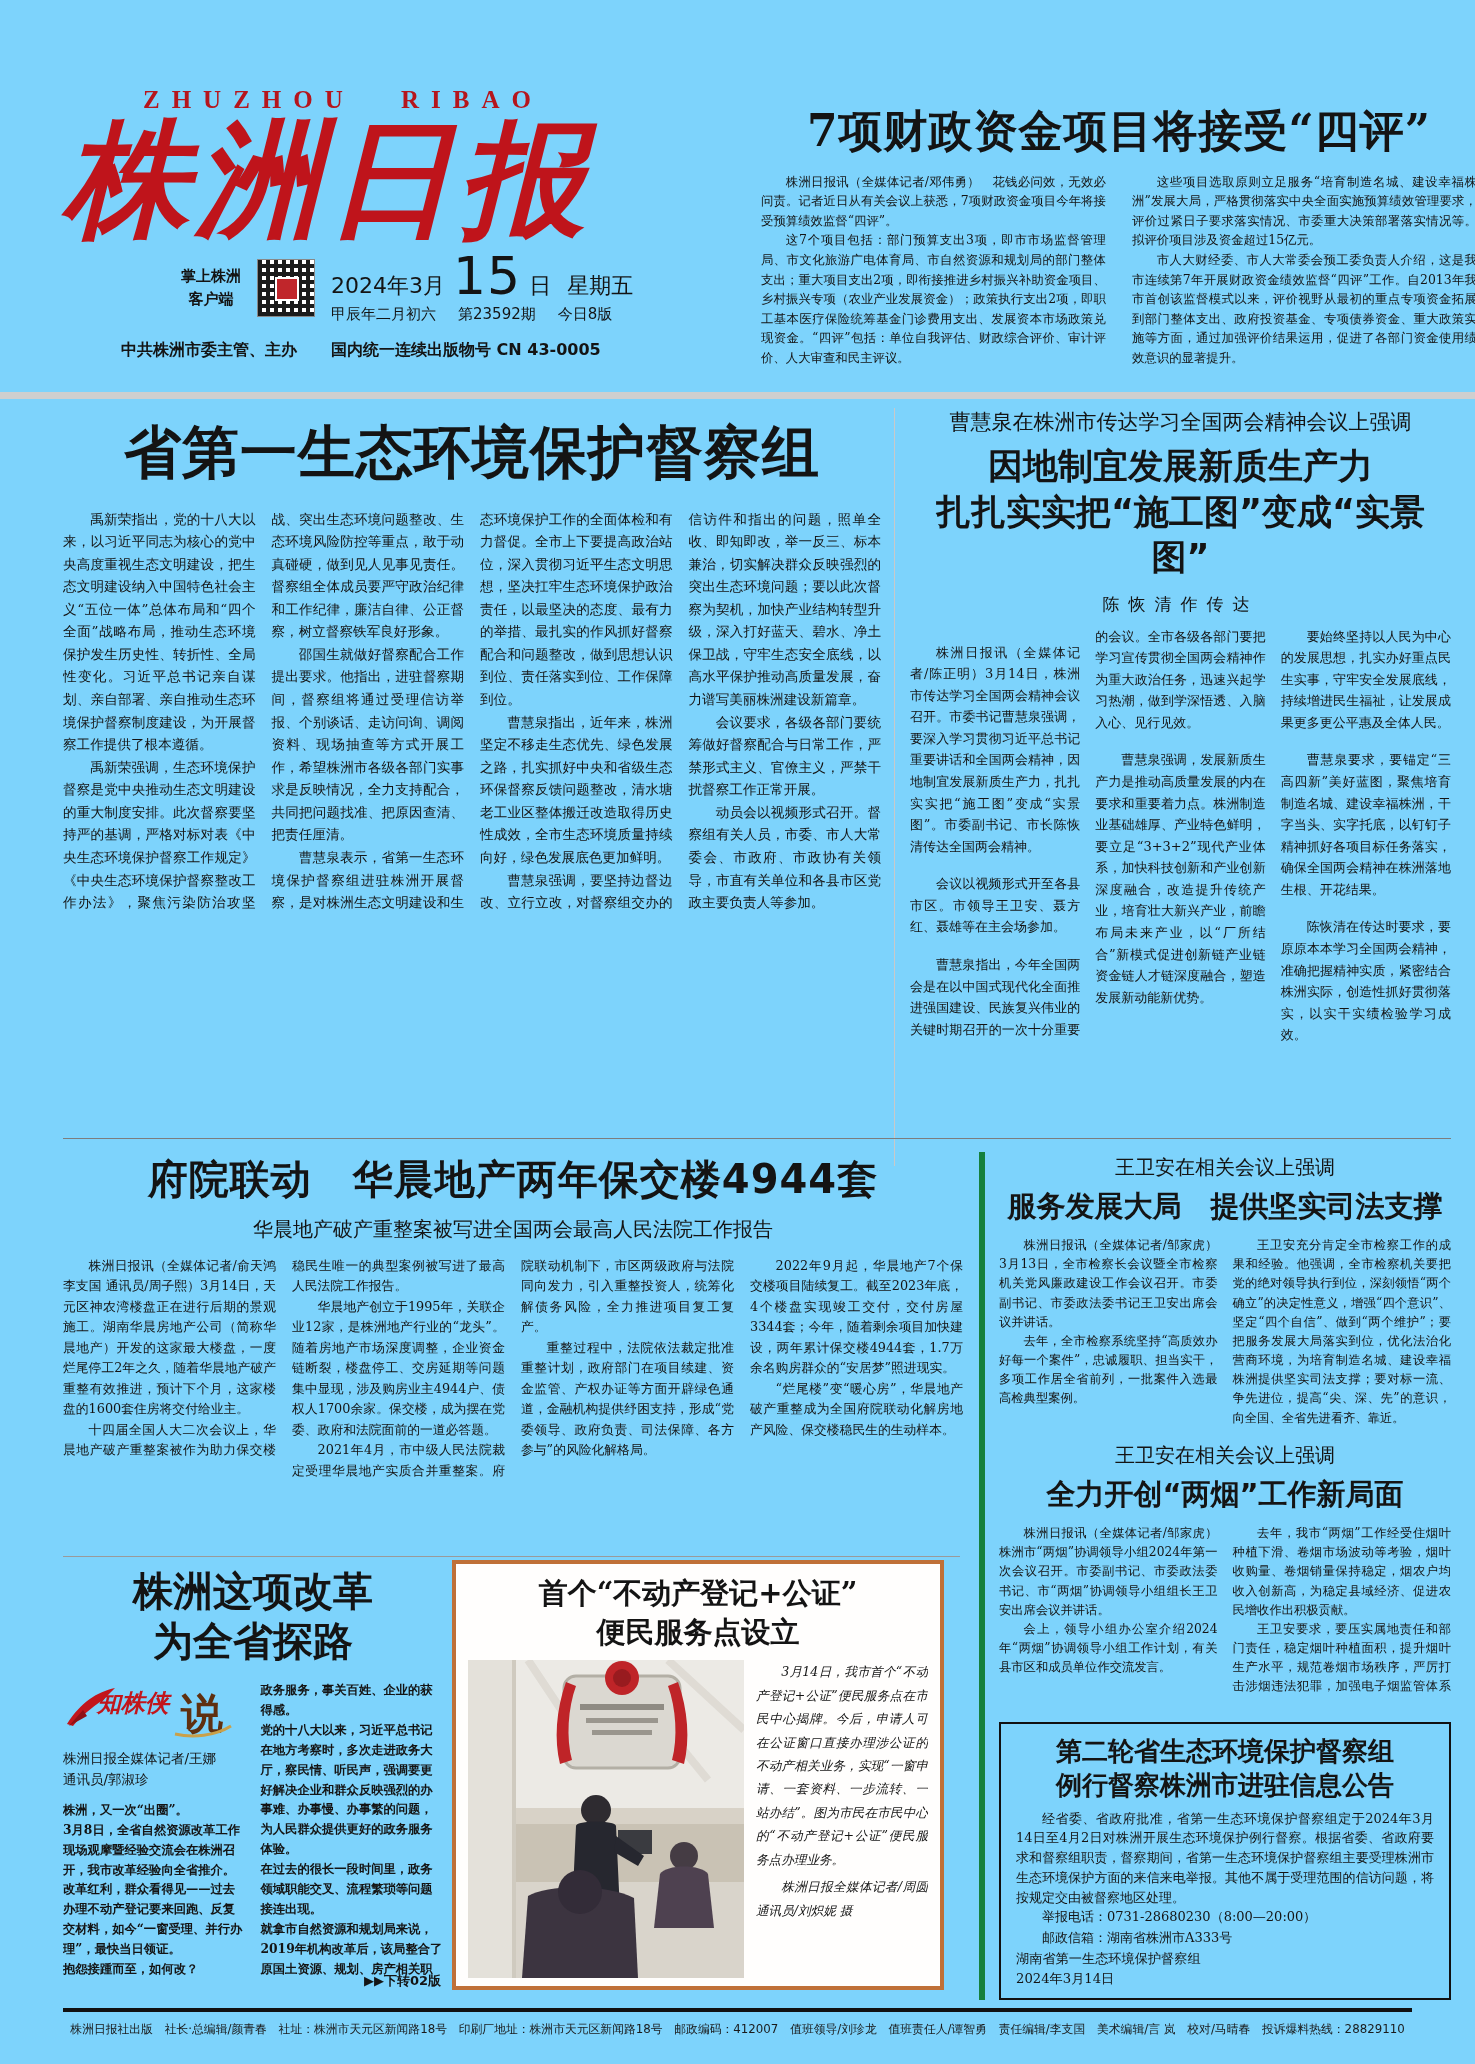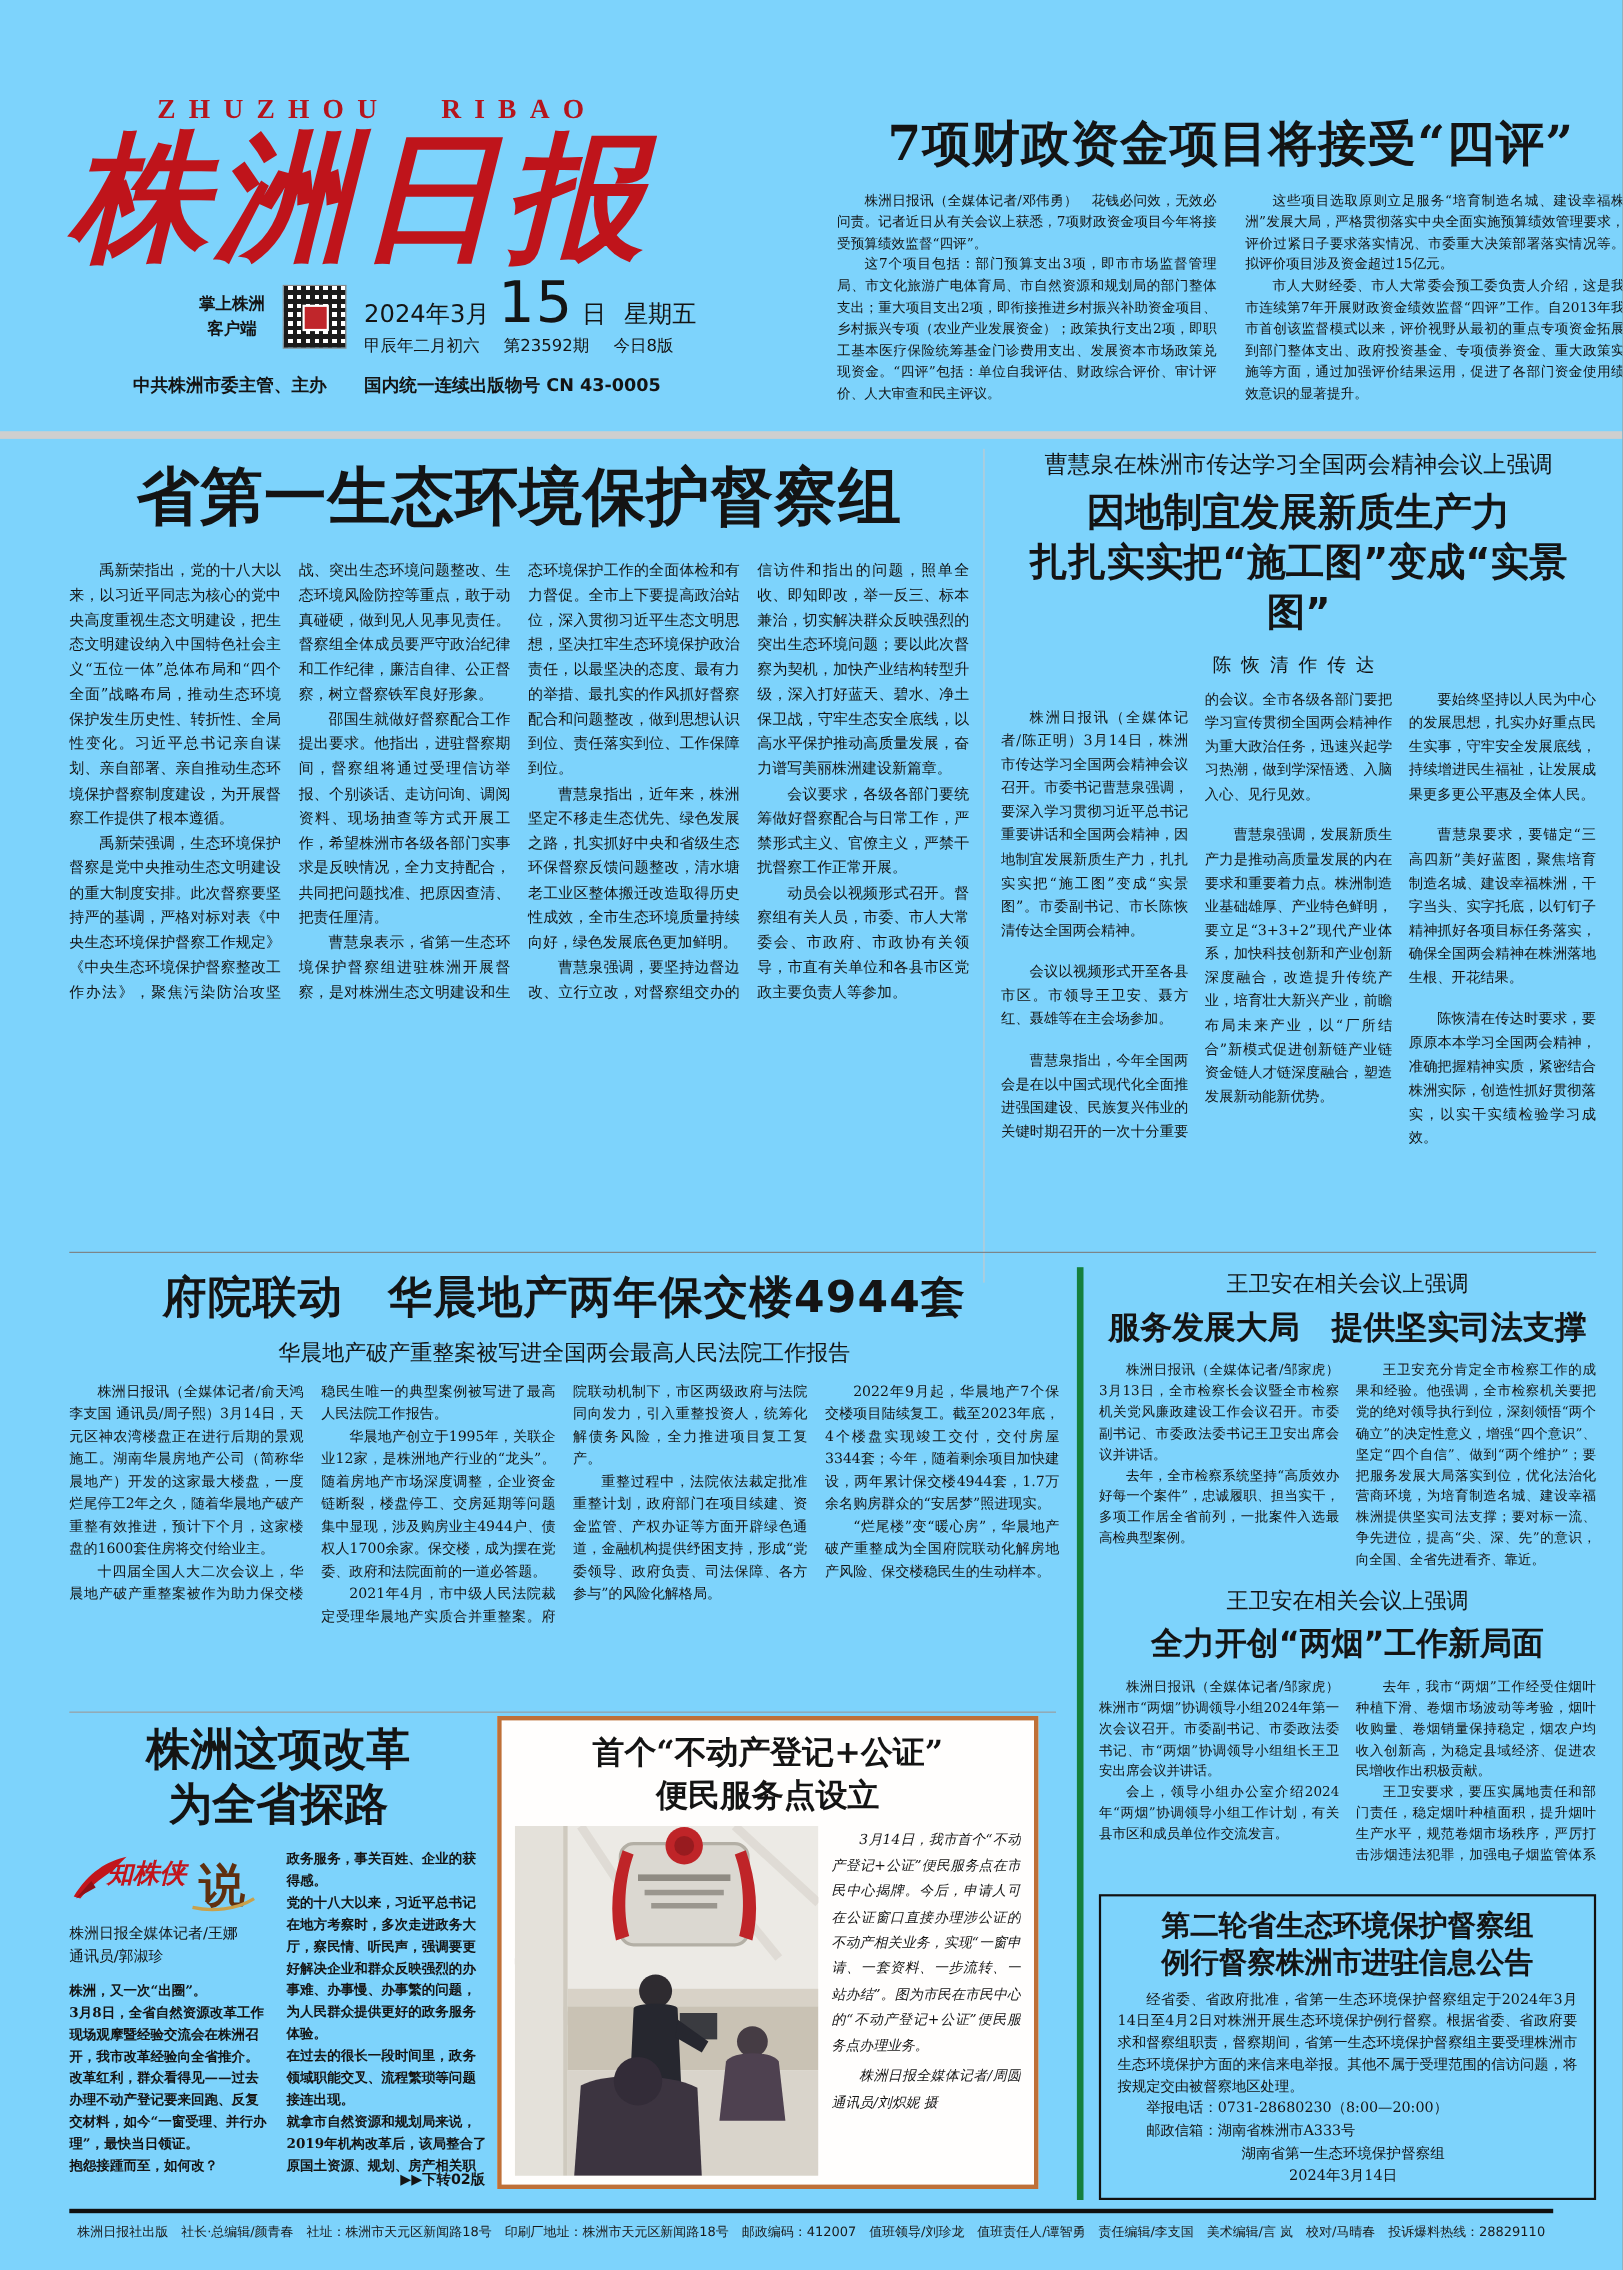--- a/index.html
+++ b/index.html
@@ -80,21 +80,21 @@
   .r-body p{ font-size:12.3px; line-height:1.56; }
   .sifa-body{ height:192px; margin-bottom:14px; }
   .ly-body{ height:188px; margin-bottom:10px; }
 
   
   .announcement{ border:2px solid #111; padding:10px 15px 8px; }
   .ann-title{ font-family:"DejaVu Serif", serif; font-weight:bold; font-size:26px;
               text-align:center; line-height:1.32; margin-bottom:6px; }
   .ann-p{ font-size:13px; line-height:1.52; text-align:justify; text-indent:2em; }
   .ann-line{ font-size:13px; line-height:1.6; text-indent:2em; }
-  .ann-signer,.ann-date{ font-size:13.2px; text-align:center; padding-right:8px; line-height:1.55; }
+  .ann-signer,.ann-date{ font-size:13.2px; text-align:left; padding-right:8px; line-height:1.55; }
 
   .hrule-reform{ position:absolute; left:63px; top:1556px; width:897px; border-top:1px solid #9a9a9a; }
 
   
   .article-reform{ position:absolute; left:63px; top:1566px; width:380px; height:424px; }
   .article-reform h2{ font-family:"DejaVu Sans", sans-serif; font-weight:800; font-size:40px;
                       line-height:1.25; text-align:center; }
   .reform-flow{ margin-top:14px; column-count:2; column-gap:15px; height:300px; overflow:hidden; }
   .reform-flow p{ font-size:12.3px; line-height:1.62;font-weight:bold; }
   .zzx-logo{ height:62px; margin-bottom:6px; }

